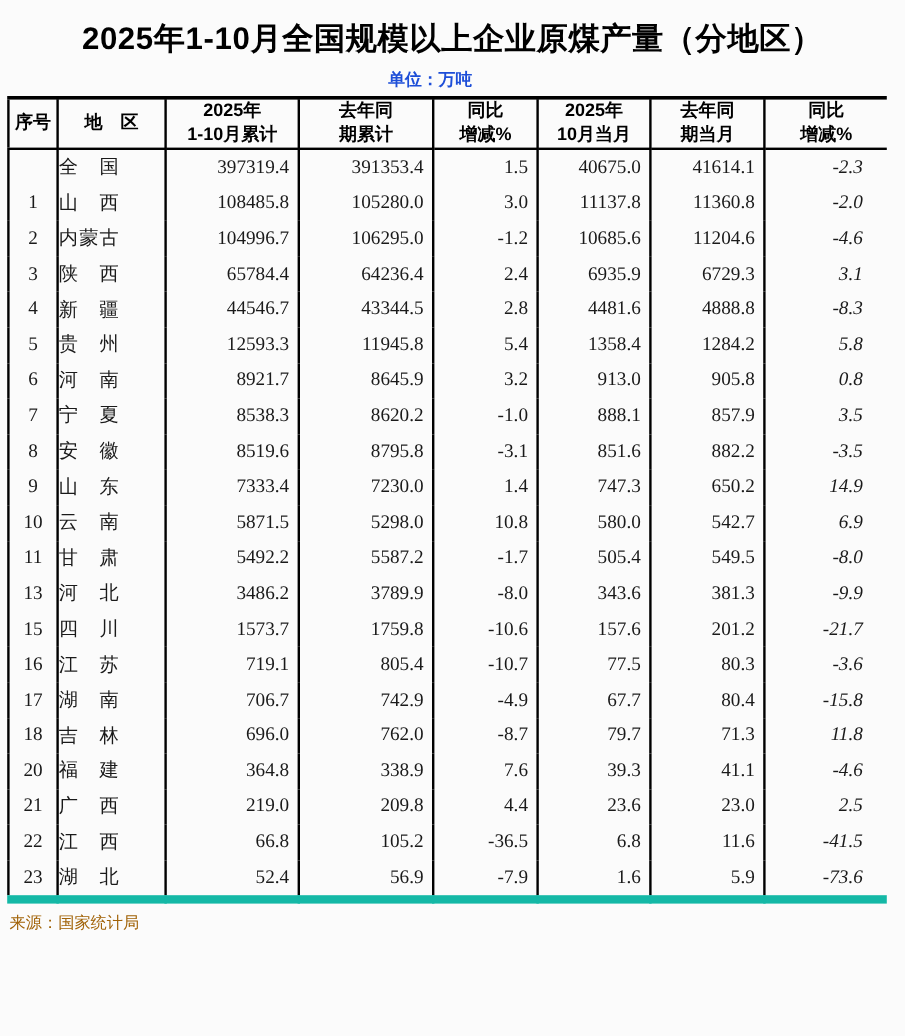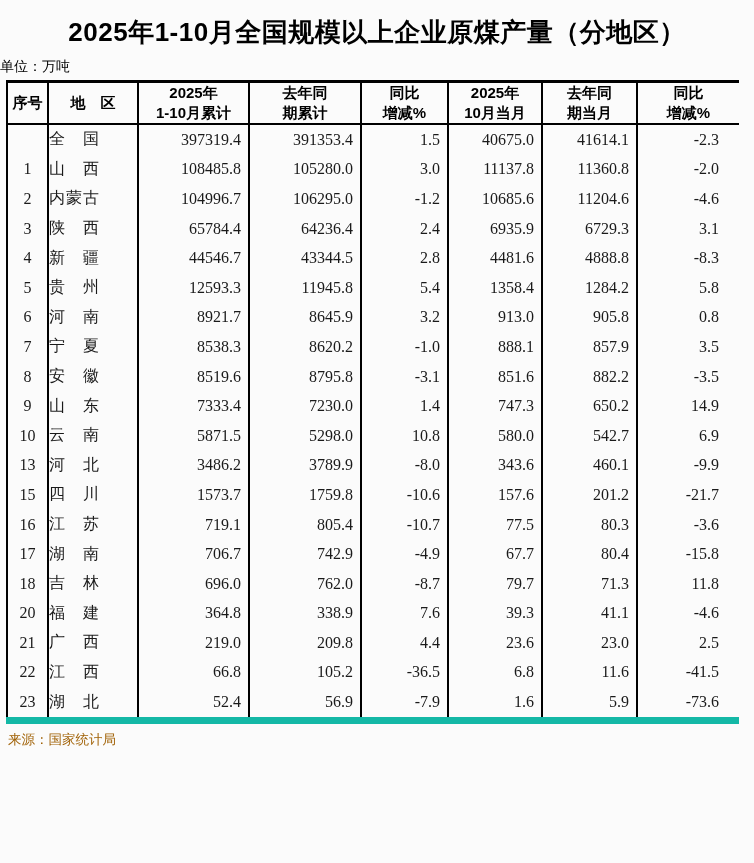--- a/index.html
+++ b/index.html
@@ -14,25 +14,25 @@
   .title{
     padding-top:15px;
     text-align:center;
     font-size:26px;
     font-weight:bold;
     letter-spacing:0.5px;
     color:#000;
   }
   .unit{
     margin-top:8px;
-    text-align:left;
+    text-align:center;
     padding-right:37px;
     font-size:14px;
-    font-weight:normal;
-    color:#000000;
+    font-weight:bold;
+    color:#1d4ed8;
   }
   table.stats{
     margin-left:6px;
     margin-top:4px;
     width:732px;
     border-collapse:collapse;
     table-layout:fixed;
     border-top:3px solid #000;
     border-bottom:7px solid #14b8a6;
     border-left:2px solid #000;
@@ -68,21 +68,21 @@
     border-right:2px solid #000;
     color:#1a1a1a;
     white-space:nowrap;
     overflow:hidden;
   }
   table.stats td:last-child{border-right:none;}
   table.stats td.c0{text-align:center;}
   table.stats td.c1{letter-spacing:1px;}
   table.stats td.c2,table.stats td.c3,table.stats td.c4,
   table.stats td.c5,table.stats td.c6{text-align:right;padding-right:7px;}
-  table.stats td.c7{text-align:right;padding-right:20px;}
+  table.stats td.c7{text-align:right;padding-right:20px;font-style:italic;}
   .source{
     margin-top:7px;
     margin-left:8px;
     font-size:13.5px;
     color:#a16207;
   }
 </style>
 </head>
 <body>
 
@@ -224,27 +224,37 @@
           <td class="c0">10</td>
           <td class="c1">云　南</td>
           <td class="c2">5871.5</td>
           <td class="c3">5298.0</td>
           <td class="c4">10.8</td>
           <td class="c5">580.0</td>
           <td class="c6">542.7</td>
           <td class="c7">6.9</td>
         </tr>
         <tr>
+          <td class="c0">11</td>
+          <td class="c1">甘　肃</td>
+          <td class="c2">5492.2</td>
+          <td class="c3">5587.2</td>
+          <td class="c4">-1.7</td>
+          <td class="c5">505.4</td>
+          <td class="c6">549.5</td>
+          <td class="c7">-8.0</td>
+        </tr>
+        <tr>
           <td class="c0">13</td>
           <td class="c1">河　北</td>
           <td class="c2">3486.2</td>
           <td class="c3">3789.9</td>
           <td class="c4">-8.0</td>
           <td class="c5">343.6</td>
-          <td class="c6">460.1</td>
+          <td class="c6">381.3</td>
           <td class="c7">-9.9</td>
         </tr>
         <tr>
           <td class="c0">15</td>
           <td class="c1">四　川</td>
           <td class="c2">1573.7</td>
           <td class="c3">1759.8</td>
           <td class="c4">-10.6</td>
           <td class="c5">157.6</td>
           <td class="c6">201.2</td>

